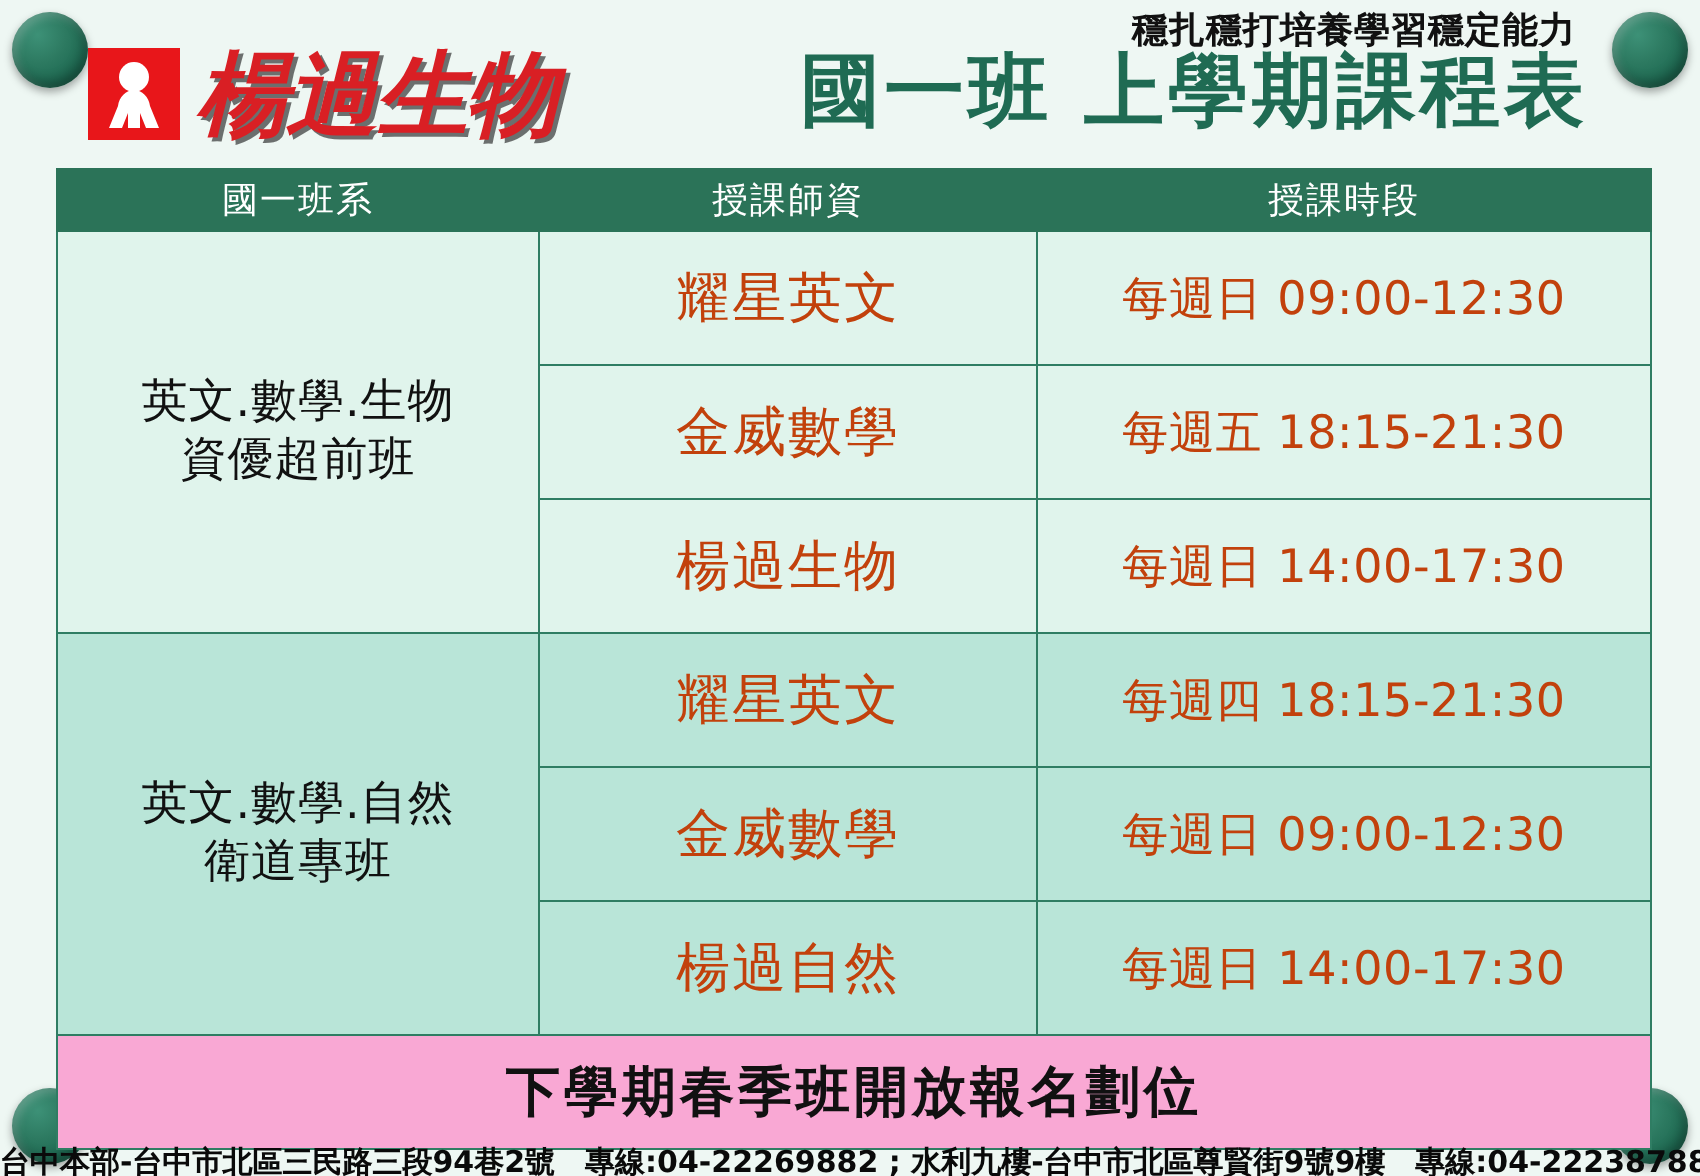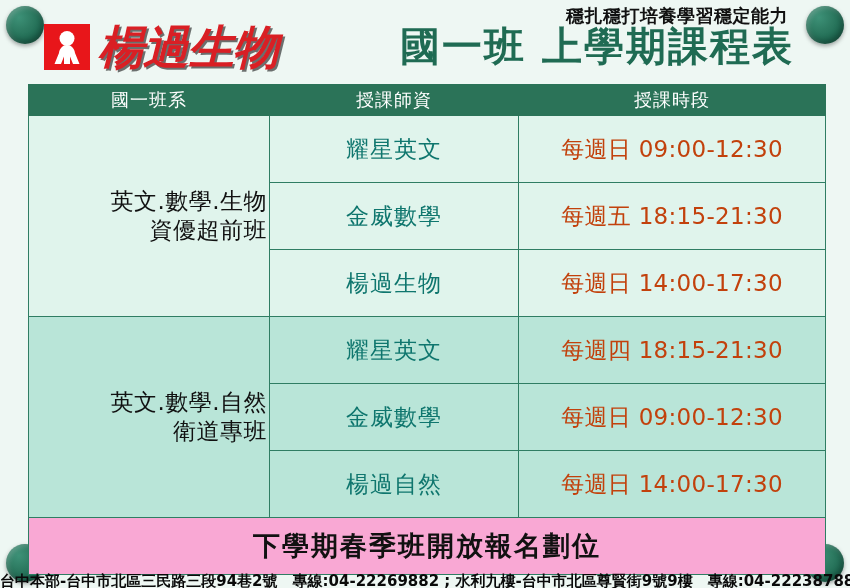--- a/index.html
+++ b/index.html
@@ -136,25 +136,24 @@
   .col-class  { width: 240px; }
   .col-teacher{ width: 248px; }
   .col-time   { width: 306px; }
 
   td.class-cell {
     font-size: 23px;
     color: #111111;
     line-height: 1.25;
     letter-spacing: 0.5px;
     padding: 4px 2px;
-    text-align: right;
   }
   td.teacher-cell {
-    font-size: 23px;
-    color: #0f766e;
+    font-size: 27px;
+    color: #c2410c;
     letter-spacing: 1px;
     height: 62px;
     padding: 2px;
   }
   td.time-cell {
     font-size: 23px;
     color: #c2410c;
     letter-spacing: 0.3px;
     height: 62px;
     padding: 2px;

